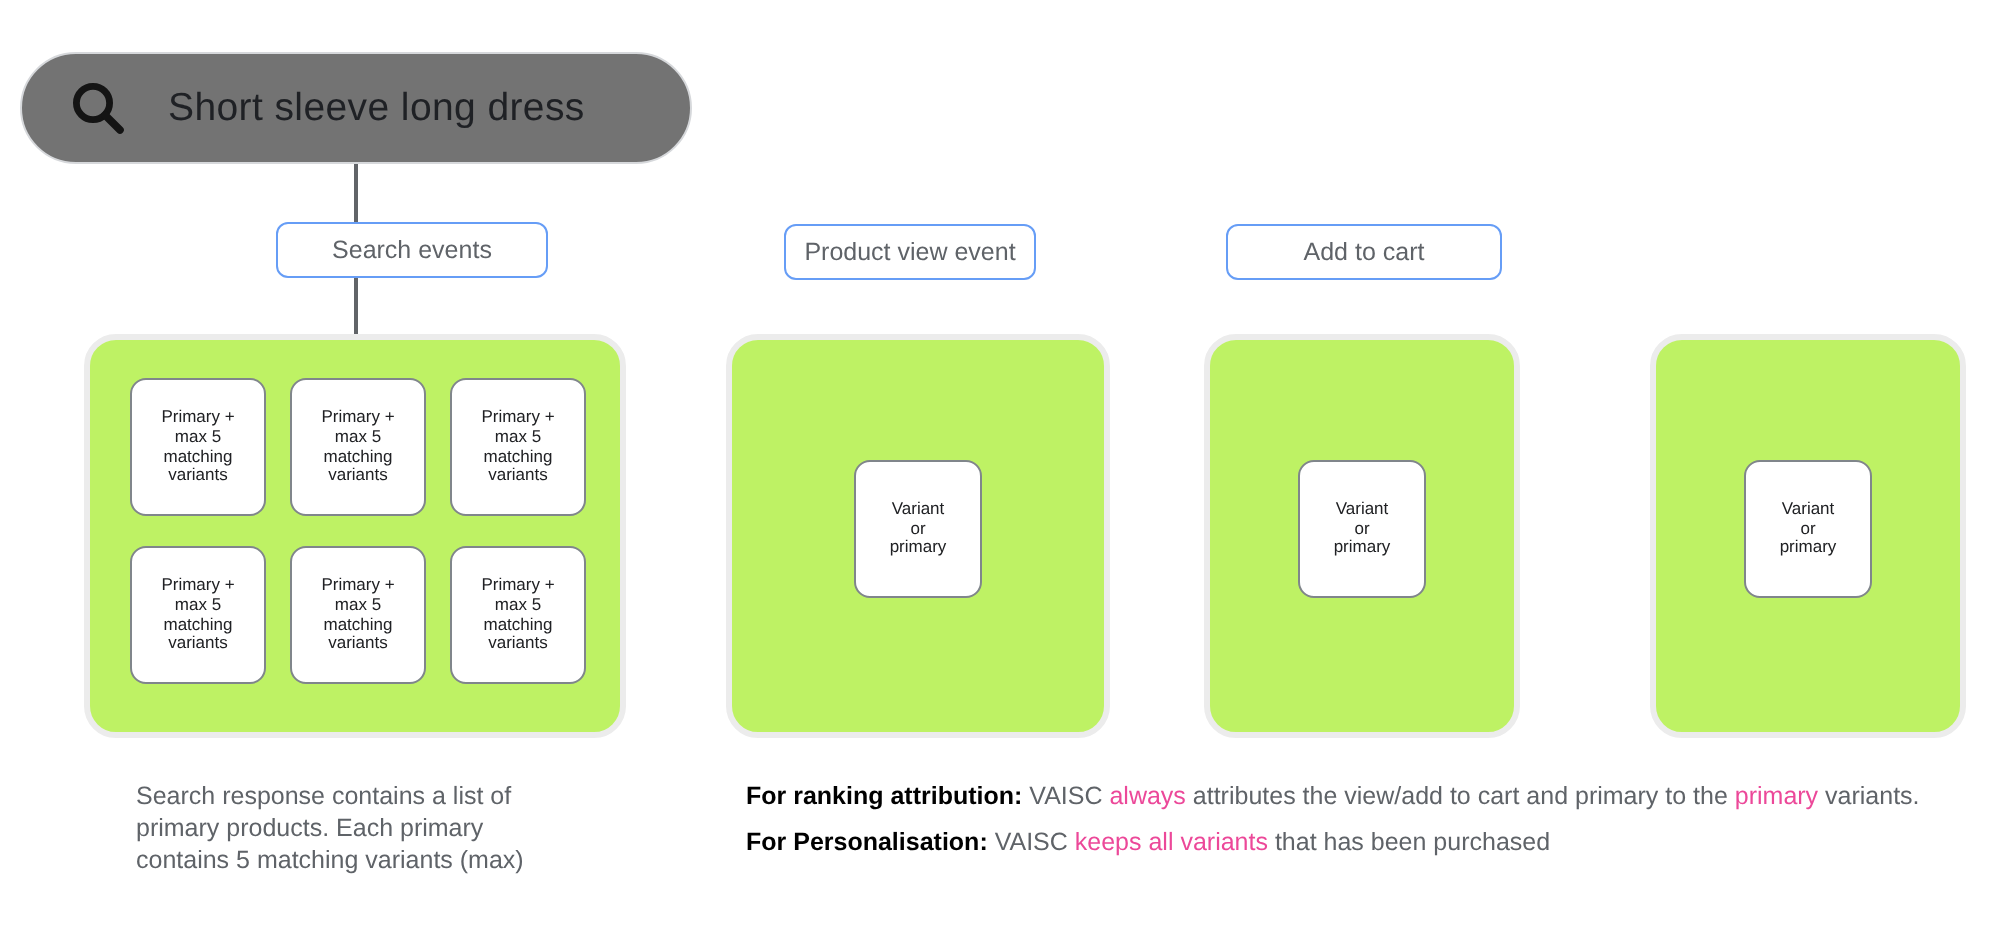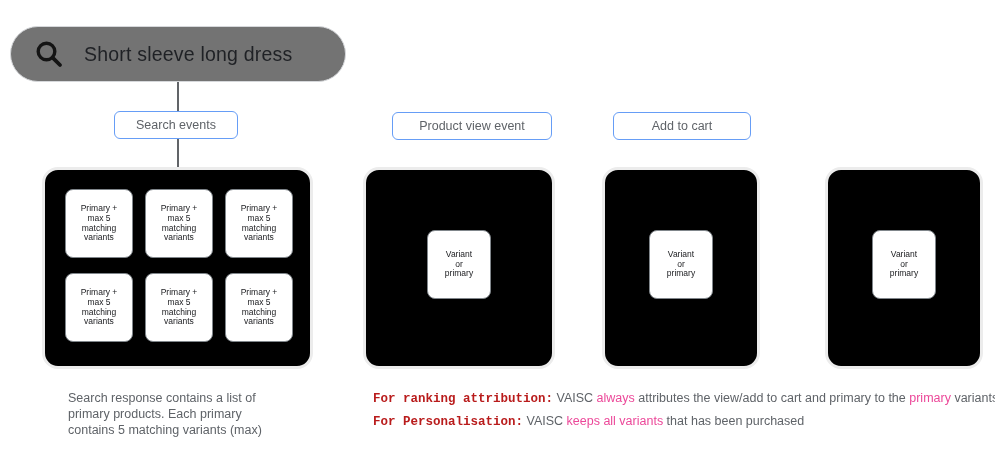--- a/index.html
+++ b/index.html
@@ -56,32 +56,32 @@
     border-radius: 6px;
     background: #ffffff;
     color: #5f6368;
     font-size: 12.5px;
     display: flex;
     align-items: center;
     justify-content: center;
     z-index: 2;
     white-space: nowrap;
   }
-  #lbl-search   { left: 114px; width: 124px; }
-  #lbl-view     { left: 392px; width: 160px; top: 112px; }
+  #lbl-search   { left: 138px; width: 136px; }
+  #lbl-view     { left: 392px; width: 126px; top: 112px; }
   #lbl-cart     { left: 613px; width: 138px; top: 112px; }
   #lbl-purchase { left: 833px; width: 140px; top: 112px; }
 
   
   .panel {
     position: absolute;
     top: 167px; height: 202px;
     border: 3px solid #ececec;
     border-radius: 16px;
-    background: #000000;
+    background: #bef264;
     z-index: 2;
   }
   #panel-search   { left: 42px;  width: 271px; }
   #panel-view     { left: 363px; width: 192px; }
   #panel-cart     { left: 602px; width: 158px; }
   #panel-purchase { left: 825px; width: 158px; }
 
   
   .pgrid {
     position: absolute;
@@ -124,21 +124,21 @@
   }
   .note-line {
     position: absolute;
     left: 373px;
     font-size: 12.5px;
     color: #5f6368;
     white-space: nowrap;
   }
   #note-ranking { top: 391px; }
   #note-personalisation { top: 414px; }
-  .note-line strong { color: #b91c1c; font-weight: 700; font-family: Liberation Mono, monospace; }
+  .note-line strong { color: #000000; font-weight: 700; }
   .red { color: #ec4899; }
 </style>
 </head>
 <body>
 
 <div class="canvas">
 
   <div class="search-pill">
     <svg class="mag" viewBox="0 0 30 30">
       <circle cx="12.5" cy="12.5" r="8.3" fill="none" stroke="#141414" stroke-width="3.4"></circle>

